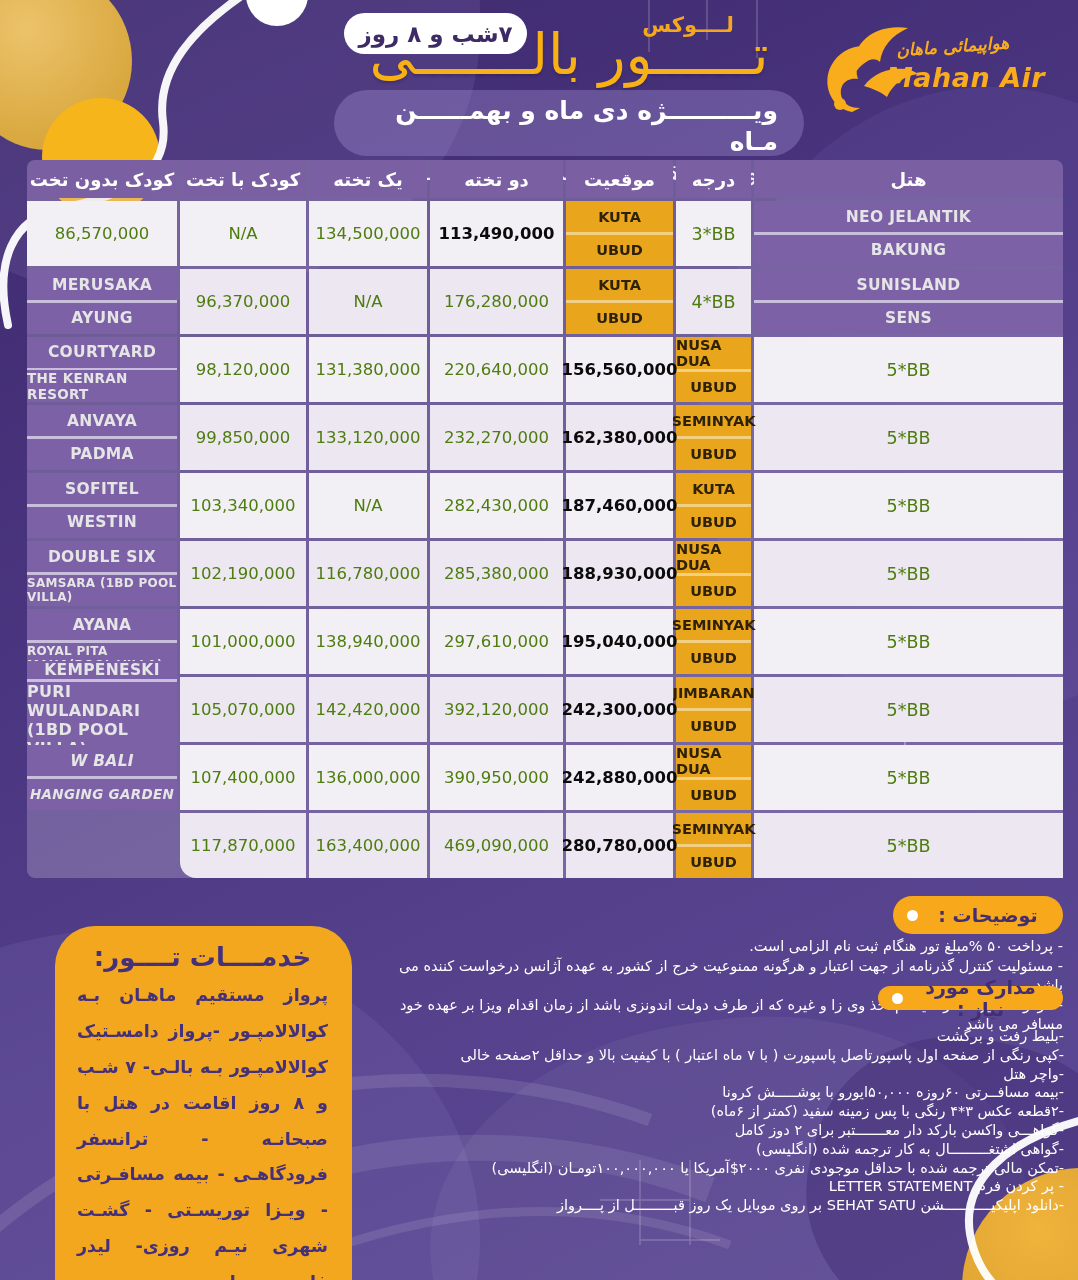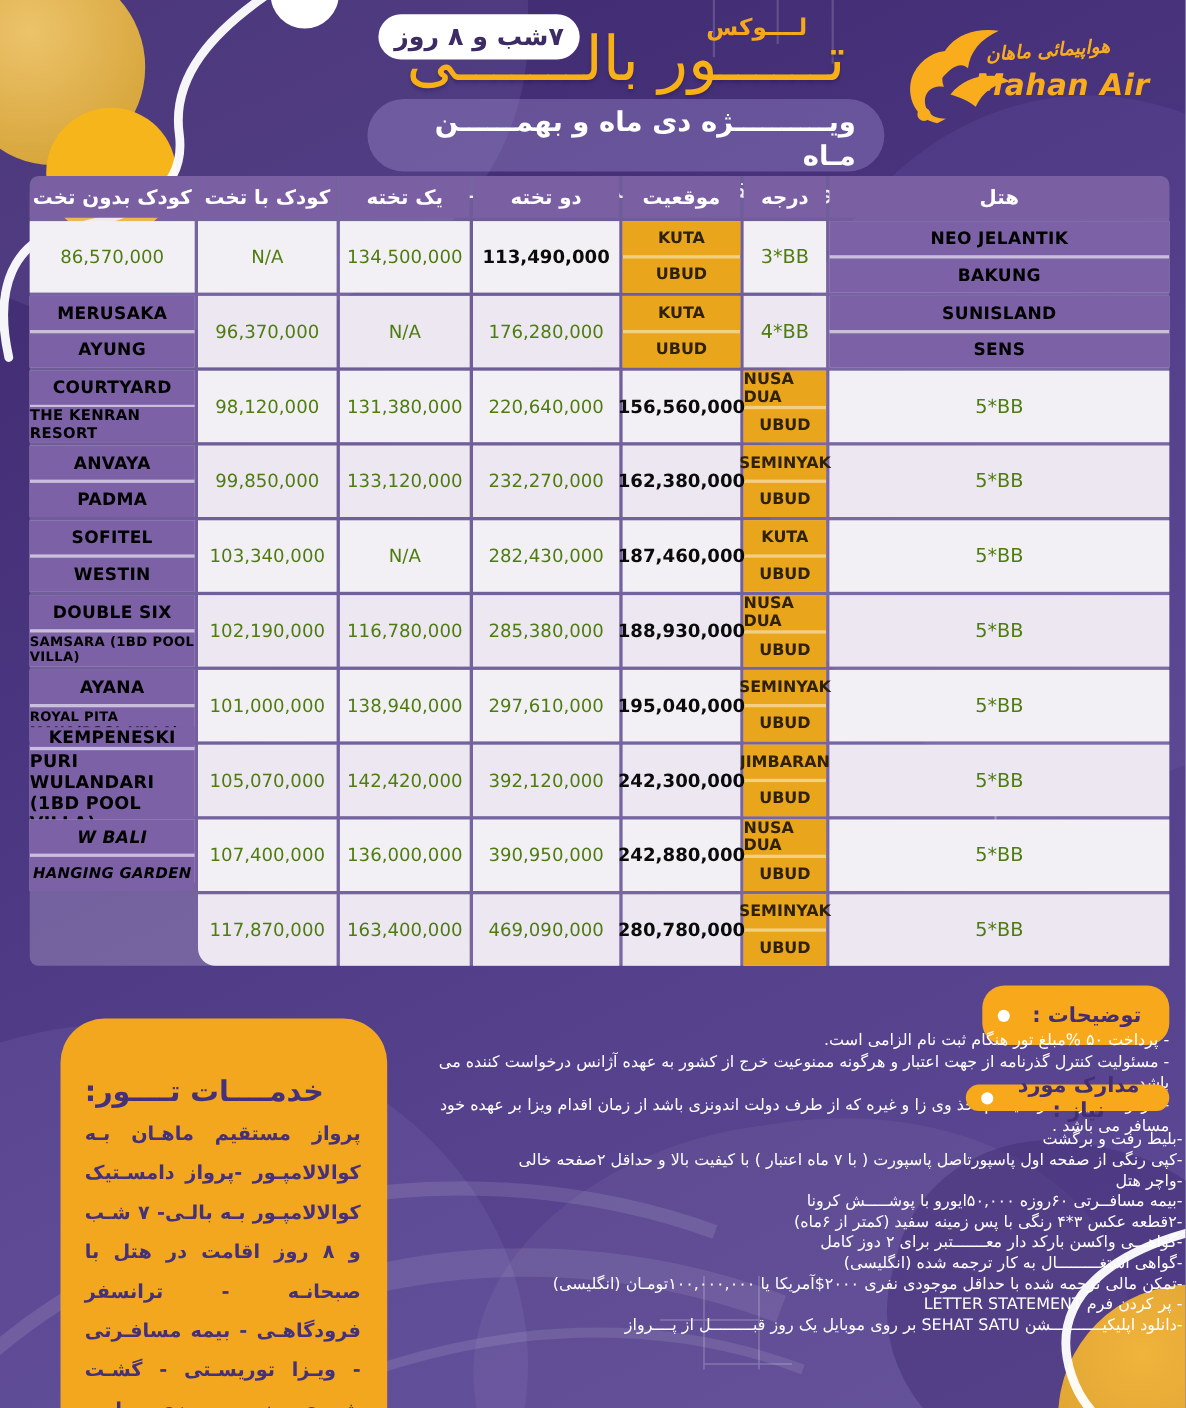--- a/index.html
+++ b/index.html
@@ -36,47 +36,47 @@
     direction:rtl;transform:rotate(-4deg);text-align:left;font-weight:bold;}
   .logo-en{left:886px;top:62px;color:#f9ad1d;font-size:27px;font-weight:bold;font-style:italic;letter-spacing:.5px;}
   
   .grid{position:absolute;left:27px;top:160px;width:1036px;display:grid;
     grid-template-columns:309px 75px 107px 133px 118px 126px 150px;
     grid-template-rows:38px repeat(10,65px);gap:3px;direction:rtl;
     background:rgba(205,195,222,.30);border-radius:8px;}
   .grid>div{display:flex;align-items:center;justify-content:center;}
   .th{background:#7b5fa3;color:#fff;font-weight:bold;font-size:18px;direction:rtl;}
   .hotelc{flex-direction:column;gap:2.5px;background:#c9bedb;}
-  .hname{flex:1;width:100%;background:#7c61a6;color:#000000;font-weight:bold;font-size:15.5px;
+  .hname{flex:1;width:100%;background:#7c61a6;color:#e5e5e5;font-weight:bold;font-size:15.5px;
     display:flex;align-items:center;justify-content:center;direction:ltr;letter-spacing:.3px;}
   .locc{flex-direction:column;gap:2.5px;background:#f3cf83;}
   .lname{flex:1;width:100%;background:#e9a61d;color:#2e2105;font-weight:bold;font-size:14.5px;
     display:flex;align-items:center;justify-content:center;direction:ltr;}
   .light{background:#f3f0f5;color:#4d7c0f;font-size:16.5px;direction:ltr;}
   .alt{background:#ece7f0;}
   .dbl{font-weight:bold;color:#0b0b0b;}
   .grade{font-size:17.5px;}
   .grid>div:nth-child(1){border-top-right-radius:10px;}
   .grid>div:nth-child(7){border-top-left-radius:16px;}
   .grid>div:nth-last-child(7){border-bottom-right-radius:10px;font-style:italic;}
   .grid>div:nth-last-child(1){border-bottom-left-radius:16px;}
   
   .section-pill{position:absolute;background:#f7a81b;border-radius:20px;color:#432e74;font-weight:bold;
-    font-size:19px;display:flex;align-items:center;gap:9px;padding:0 14px;direction:rtl;height:54px;box-sizing:border-box;}
+    font-size:19px;display:flex;align-items:center;gap:9px;padding:0 14px;direction:rtl;height:38px;box-sizing:border-box;}
   .section-pill .dot{width:11px;height:11px;border-radius:50%;background:#fff;flex:0 0 auto;order:2;}
   .section-pill .cap{flex:1;text-align:center;order:1;}
   .pill-notes{left:893px;top:896px;width:170px;}
   .pill-docs{left:878px;top:986px;width:185px;height:24px;}
   .notes-list{left:370px;top:937px;width:693px;direction:rtl;text-align:right;color:#fff;
     font-size:14.5px;line-height:19.5px;}
-  .docs-list{left:382px;top:1027px;width:693px;direction:rtl;text-align:right;color:#fff;
+  .docs-list{left:371px;top:1027px;width:693px;direction:rtl;text-align:right;color:#fff;
     font-size:14.5px;line-height:18.8px;}
   .services-box{left:55px;top:926px;width:297px;min-height:264px;background:#f3a71f;border-radius:40px;
     box-sizing:border-box;padding:16px 24px 20px 22px;direction:rtl;color:#45307a;}
-  .services-box .title{font-size:26px;font-weight:bold;text-align:left;margin-bottom:6px;margin-top:36px;}
+  .services-box .title{font-size:26px;font-weight:bold;text-align:center;margin-bottom:6px;}
   .services-box .body{font-size:17.5px;font-weight:bold;line-height:2.05;text-align:justify;}
   .vline{position:absolute;width:2px;background:rgba(255,255,255,.16);top:0;}
 </style>
 </head>
 <body>
 
 <div class="stage">
 
   <div class="blob b1"></div>
   <div class="blob b2"></div>

